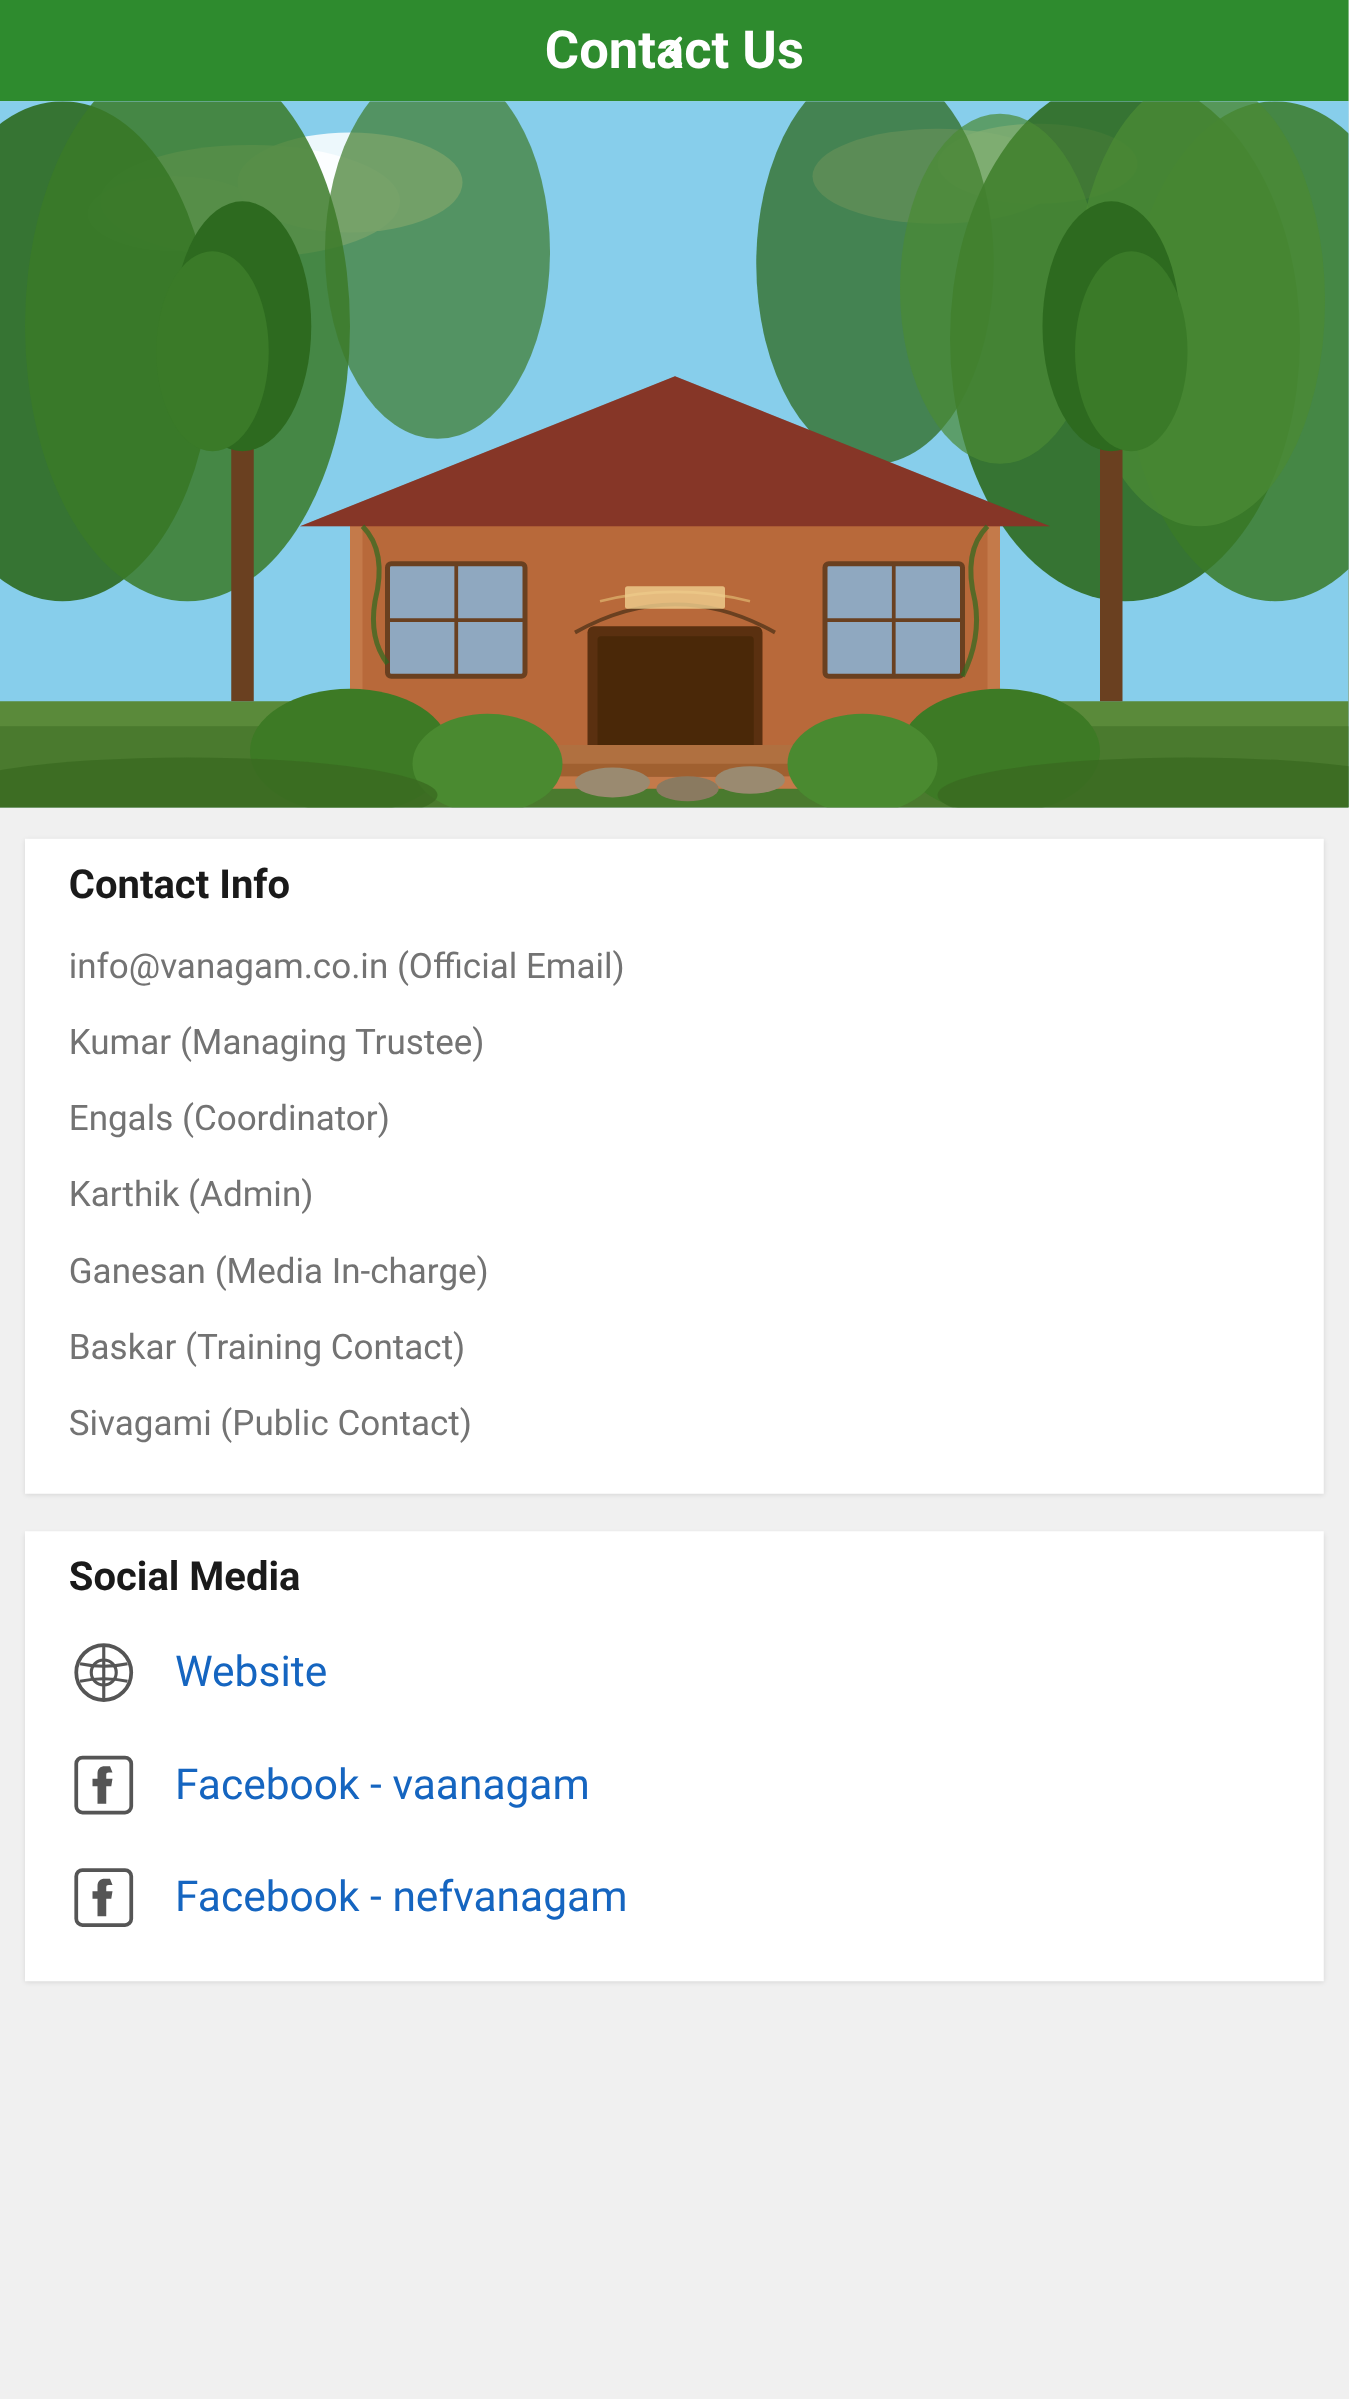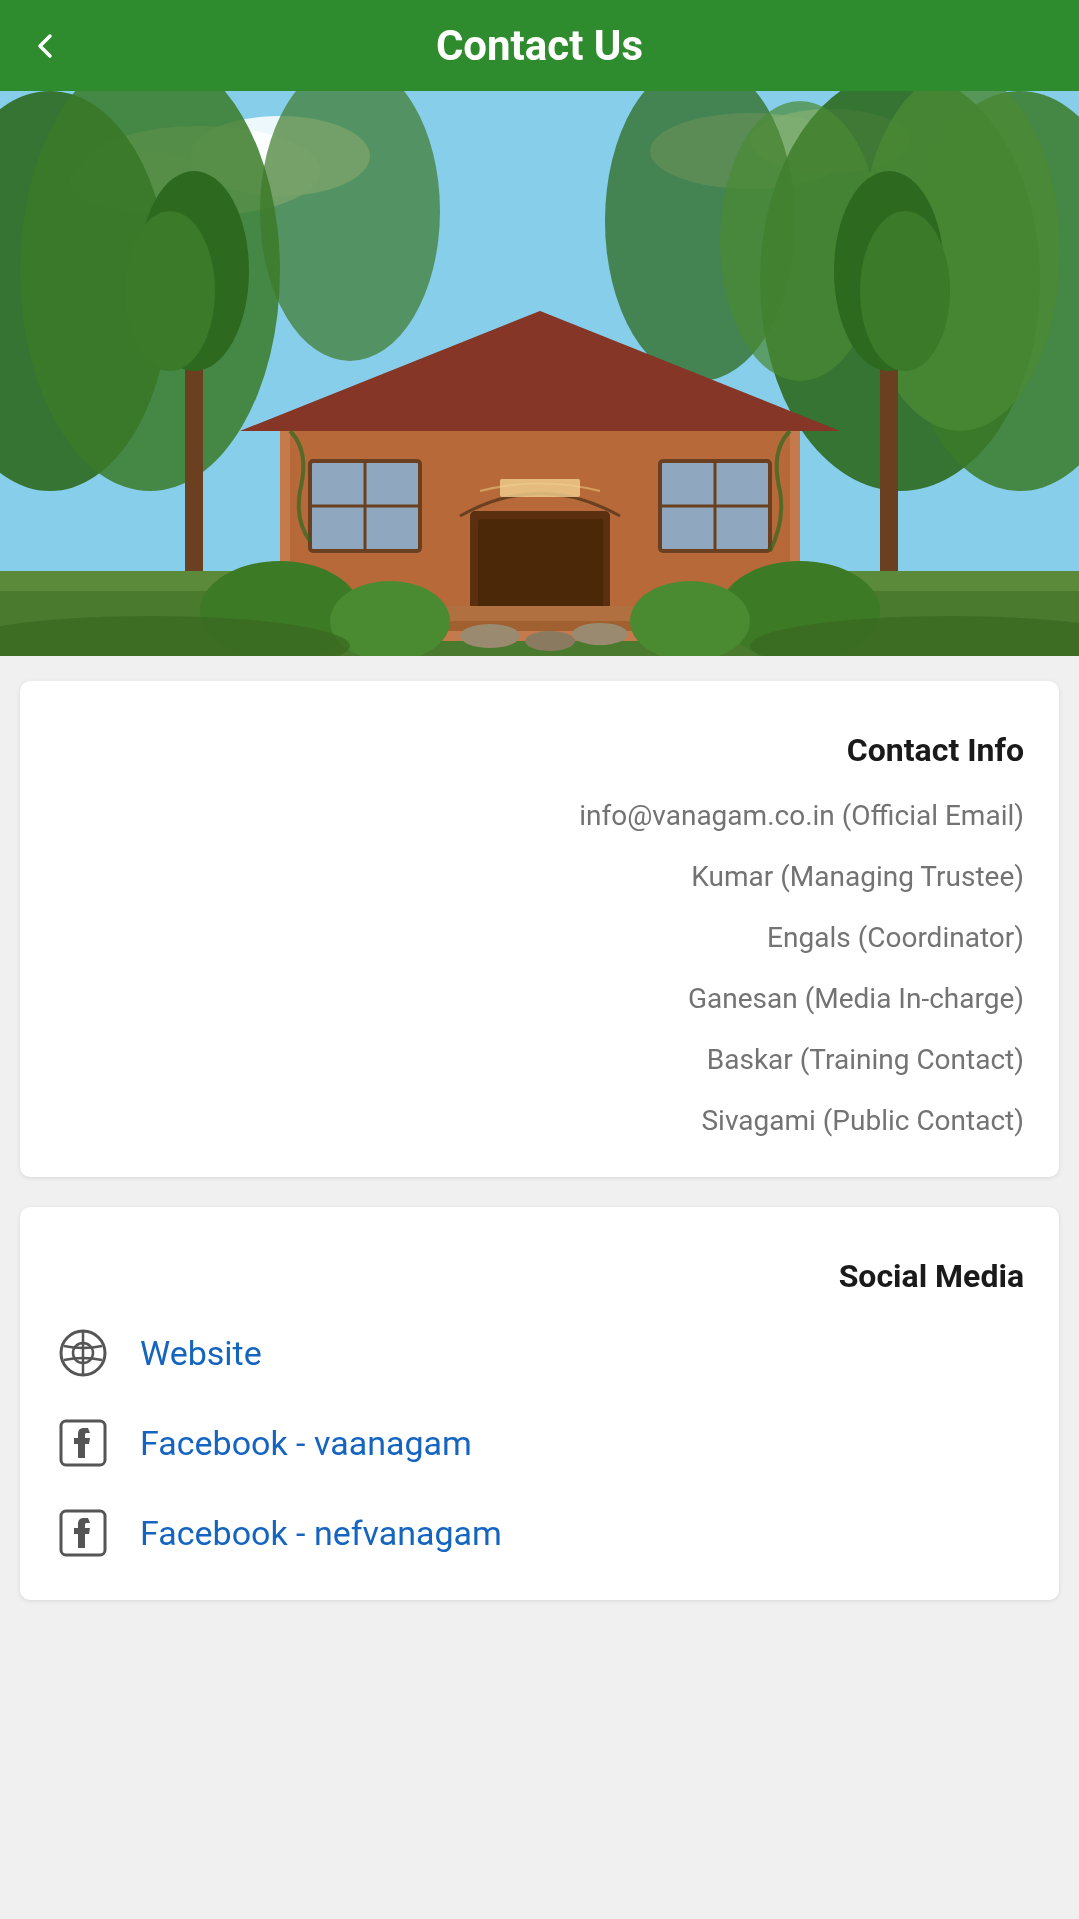--- a/index.html
+++ b/index.html
@@ -12,25 +12,26 @@
     body {
       font-family: -apple-system, BlinkMacSystemFont, 'Segoe UI', Roboto, sans-serif;
       background: #f0f0f0;
       width: 1079px;
       min-height: 1919px;
     }
 
     
     .header {
       background: #2e8b2e;
-      height: 91px;
+      height: 81px;
       display: flex;
       align-items: center;
       padding: 0 30px;
       position: relative;
+      justify-content: center;
     }
 
     .header-back {
       color: white;
       font-size: 32px;
       cursor: pointer;
       display: flex;
       align-items: center;
     }
 
@@ -54,25 +55,24 @@
 
     
     .content {
       padding: 25px 20px;
       background: #f0f0f0;
     }
 
     
     .card {
       background: white;
-      border-radius: 10px;
-      padding: 50px 35px 40px 35px;
+      border-radius: 0;
+      padding: 17px 35px 40px 35px;
       margin-bottom: 30px;
       box-shadow: 0 1px 4px rgba(0,0,0,0.1);
-      text-align: right;
     }
 
     .card-title {
       font-size: 32px;
       font-weight: bold;
       color: #1a1a1a;
       margin-bottom: 30px;
     }
 
     .contact-link {
@@ -212,20 +212,21 @@
 </div>
 
 <div class="content">
 
   <div class="card">
     <div class="card-title">Contact Info</div>
 
     <a class="contact-link">info@vanagam.co.in (Official Email)</a>
     <a class="contact-link">Kumar (Managing Trustee)</a>
     <a class="contact-link">Engals (Coordinator)</a>
+    <a class="contact-link">Karthik (Admin)</a>
     <a class="contact-link">Ganesan (Media In-charge)</a>
     <a class="contact-link">Baskar (Training Contact)</a>
     <a class="contact-link">Sivagami (Public Contact)</a>
   </div>
 
   <div class="card">
     <div class="card-title">Social Media</div>
 
     <div class="social-item">
       <div class="social-icon">

